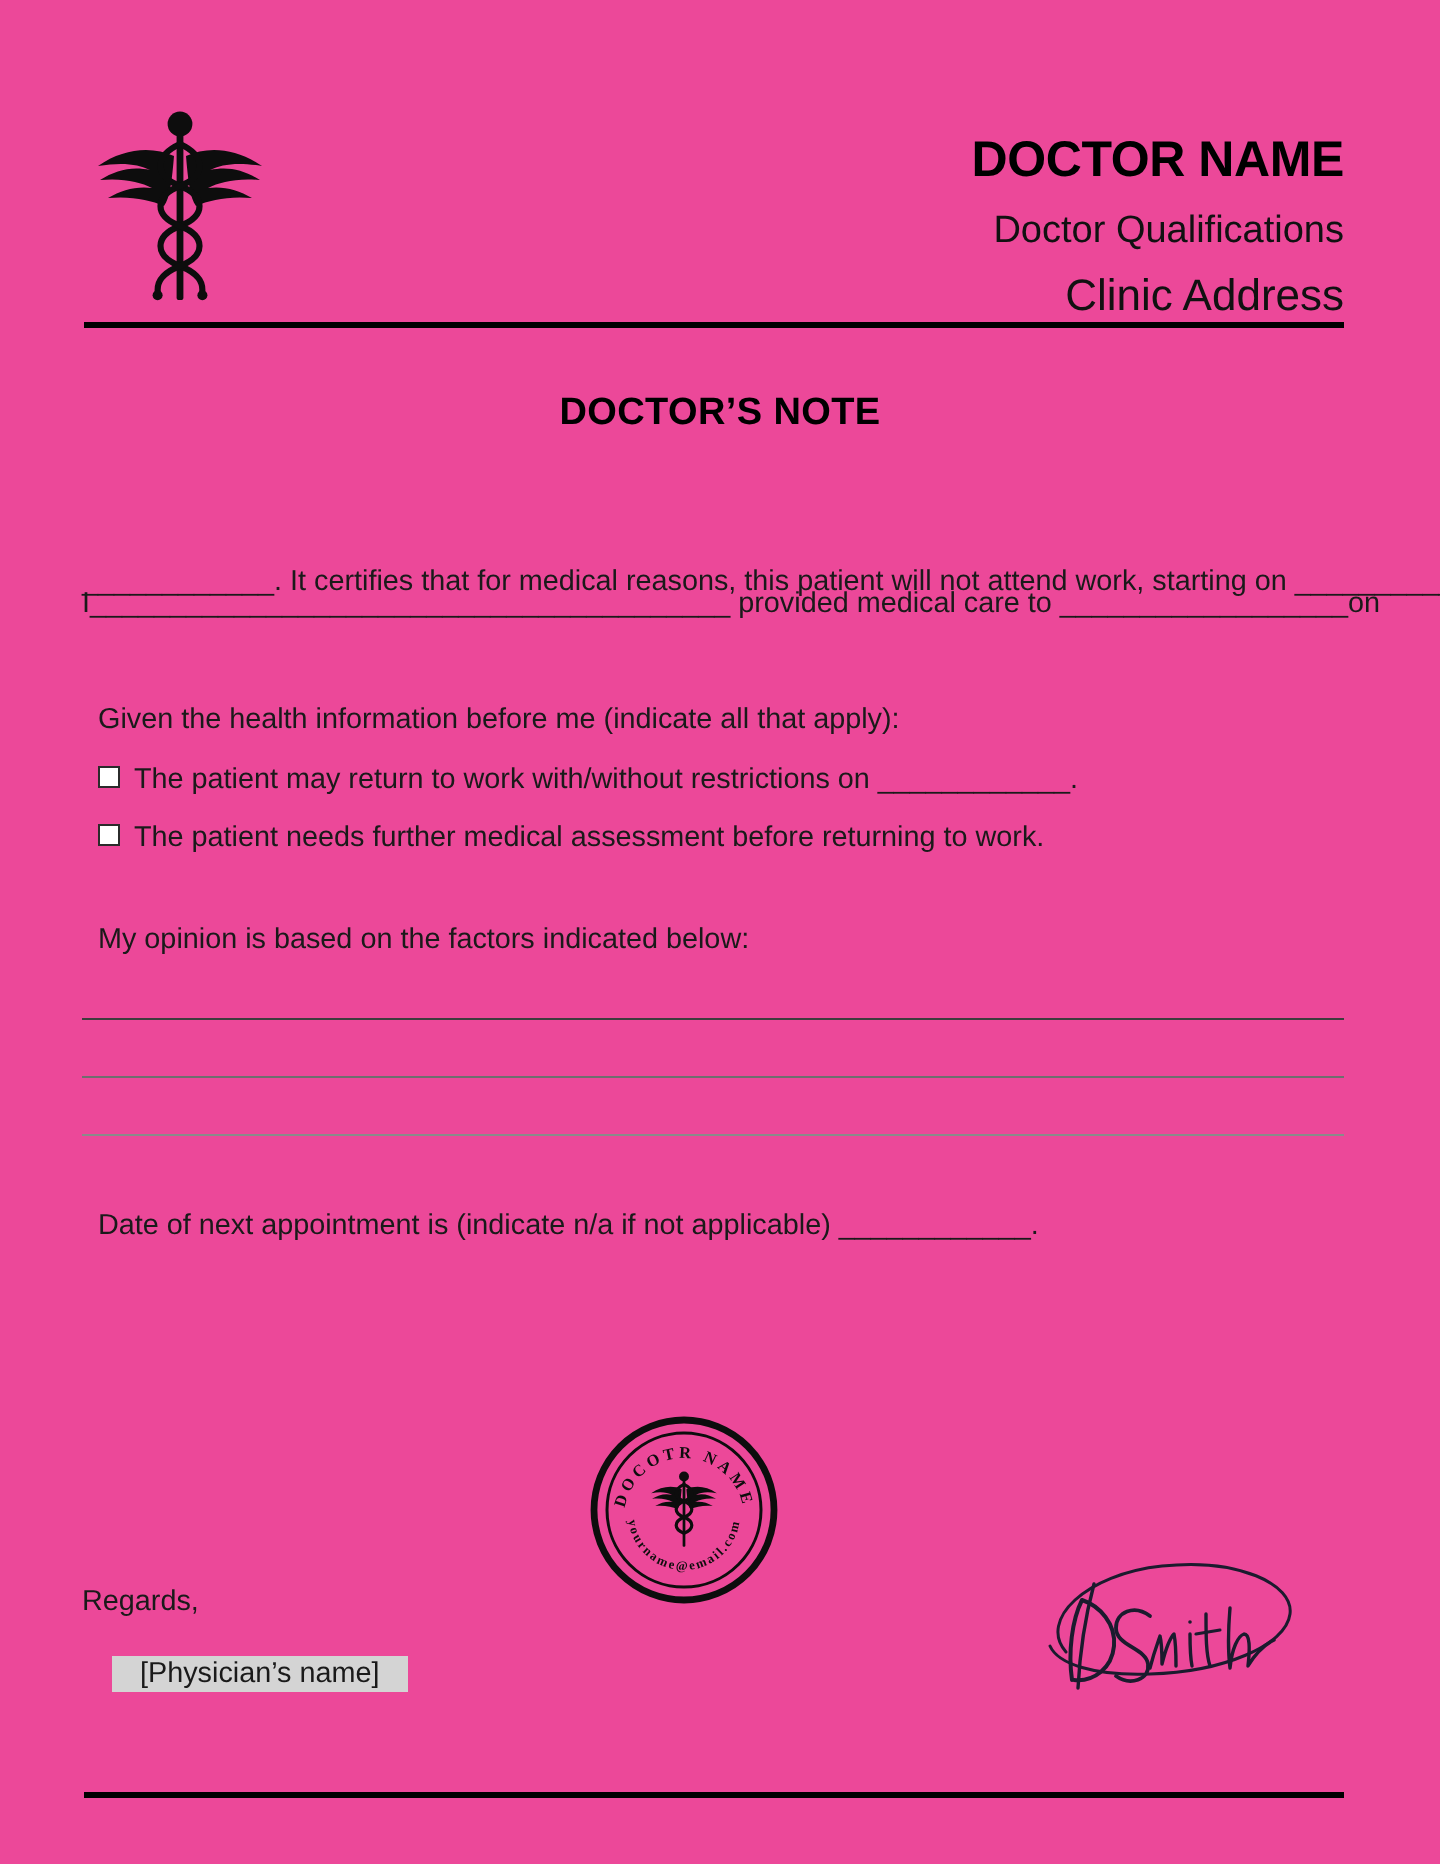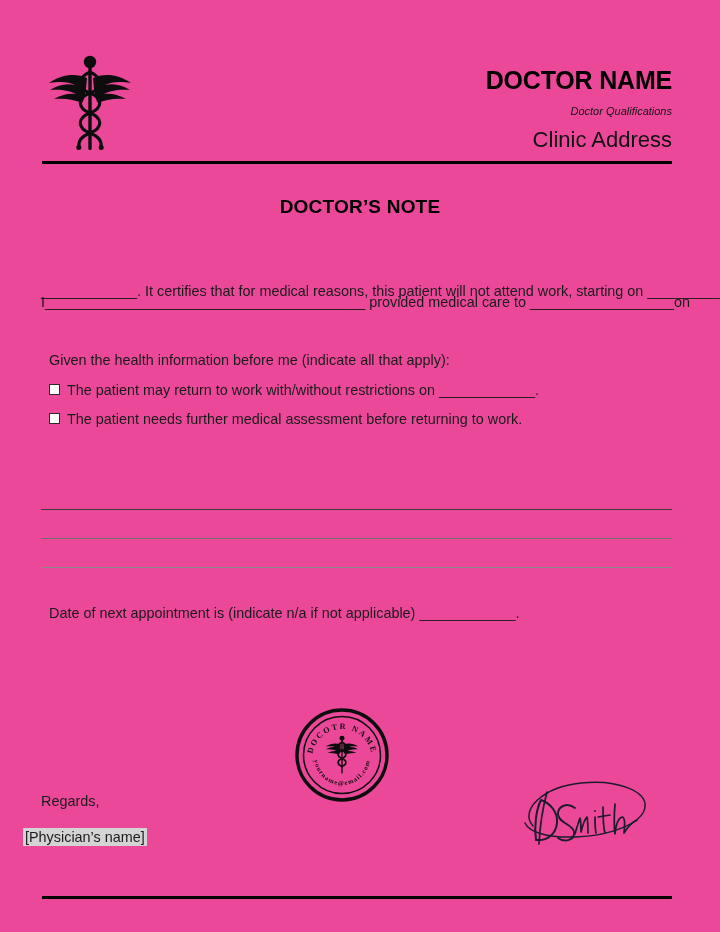--- a/index.html
+++ b/index.html
@@ -45,24 +45,23 @@
     line-height: 1.0;
   }
   #doctor-name {
     font-size: 25px;
     font-weight: bold;
     letter-spacing: -0.2px;
     color: #000000;
     margin: 0 0 13px 0;
   }
   #doctor-qualifications {
-    font-size: 11px;
+    font-size: 19px;
     color: #111111;
     margin: 0 0 12px 0;
-    font-style: italic;
   }
   #clinic-address {
     font-size: 22px;
     color: #111111;
     margin: 0;
   }
   #header-rule {
     position: absolute;
     left: 42px;
     top: 161px;
@@ -136,26 +135,26 @@
   
   #regards {
     position: absolute;
     left: 41px;
     top: 793px;
     font-size: 14.4px;
     color: #1a1a1a;
   }
   #physician-name {
     position: absolute;
-    left: 23px;
+    left: 56px;
     top: 828px;
     font-size: 14.4px;
     color: #1a1a1a;
     background: #d4d4d4;
-    padding: 1px 2px;
+    padding: 1px 14px;
   }
 
   #signature {
     position: absolute;
     left: 503px;
     top: 774px;
     width: 150px;
     height: 78px;
   }
   #signature svg { display: block; }
@@ -222,20 +221,21 @@
   <div class="body-text" id="given-line">Given the health information before me (indicate all that apply):</div>
 
   <div class="body-text" id="checkbox-row-1">
     <span class="checkbox-glyph"></span><span>The patient may return to work with/without restrictions on ____________.</span>
   </div>
 
   <div class="body-text" id="checkbox-row-2">
     <span class="checkbox-glyph"></span><span>The patient needs further medical assessment before returning to work.</span>
   </div>
 
+  <div class="body-text" id="opinion-line">My opinion is based on the factors indicated below:</div>
 
   <div class="write-rule" id="write-rule-1"></div>
   <div class="write-rule" id="write-rule-2"></div>
   <div class="write-rule" id="write-rule-3"></div>
 
   <div class="body-text" id="appointment-line">Date of next appointment is (indicate n/a if not applicable) ____________.</div>
 
   <div id="stamp">
     <svg width="96" height="96" viewBox="0 0 96 96" xmlns="http://www.w3.org/2000/svg">
       <defs>

